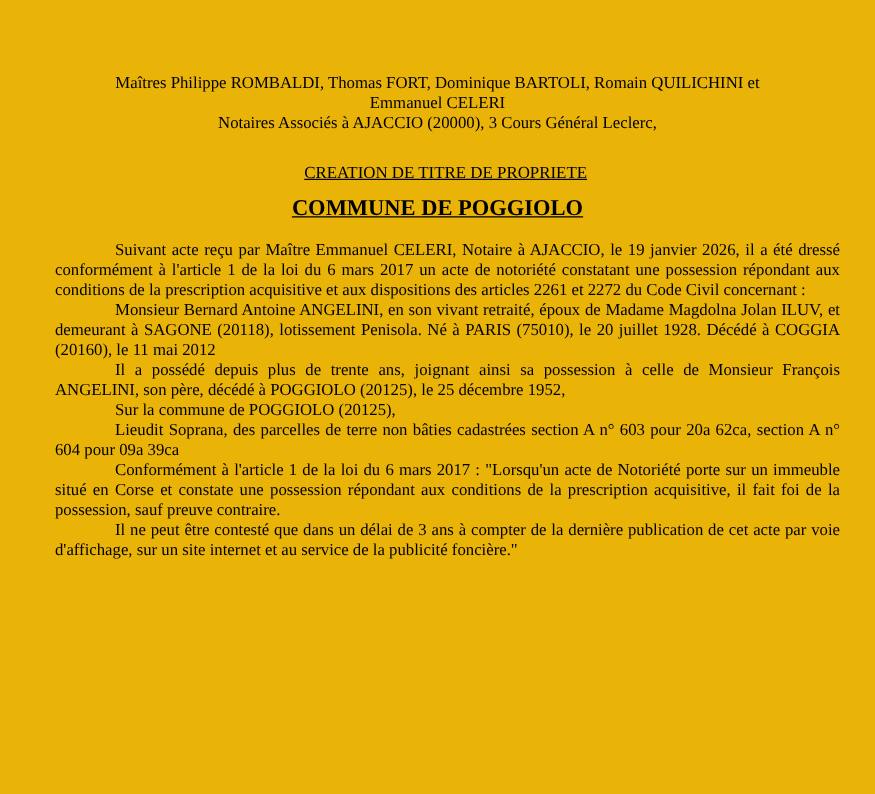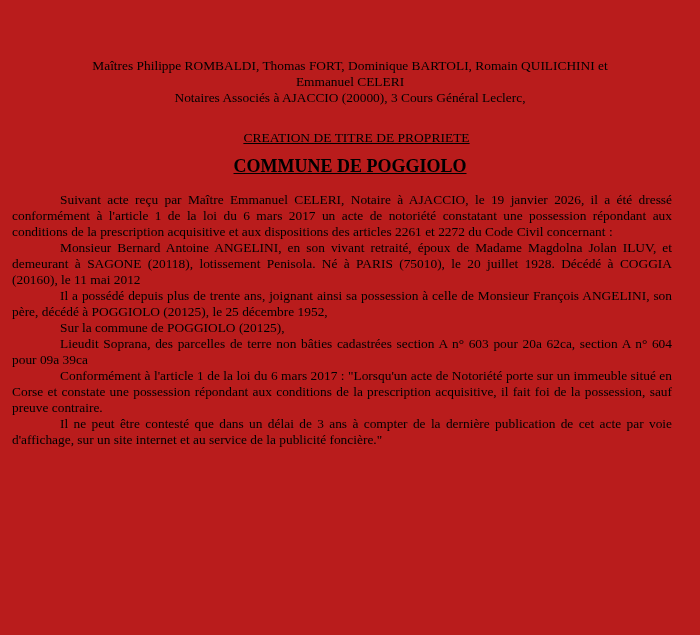--- a/index.html
+++ b/index.html
@@ -4,21 +4,21 @@
 <style>
   html, body {
     margin: 0;
     padding: 0;
     background: #ffffff;
   }
   .page {
     position: relative;
     width: 700px;
     height: 635px;
-    background: #b91c1c;
+    background: #eab308;
     color: #000000;
     font-family: "Liberation Serif", "DejaVu Serif", serif;
     font-size: 13.4px;
     line-height: 16px;
     overflow: hidden;
   }
   .doc-header {
     padding-top: 58px;
     text-align: center;
   }
@@ -34,21 +34,21 @@
   }
   .doc-subtitle {
     margin-top: 11px;
     text-align: center;
     text-decoration: underline;
     font-weight: bold;
     font-size: 18px;
     line-height: 19px;
   }
   .doc-body {
-    margin: 16px 28px 0 12px;
+    margin: 16px 28px 0 44px;
     text-align: justify;
   }
   .doc-body p {
     margin: 0;
     text-indent: 48px;
   }
 </style>
 </head>
 <body>
 

